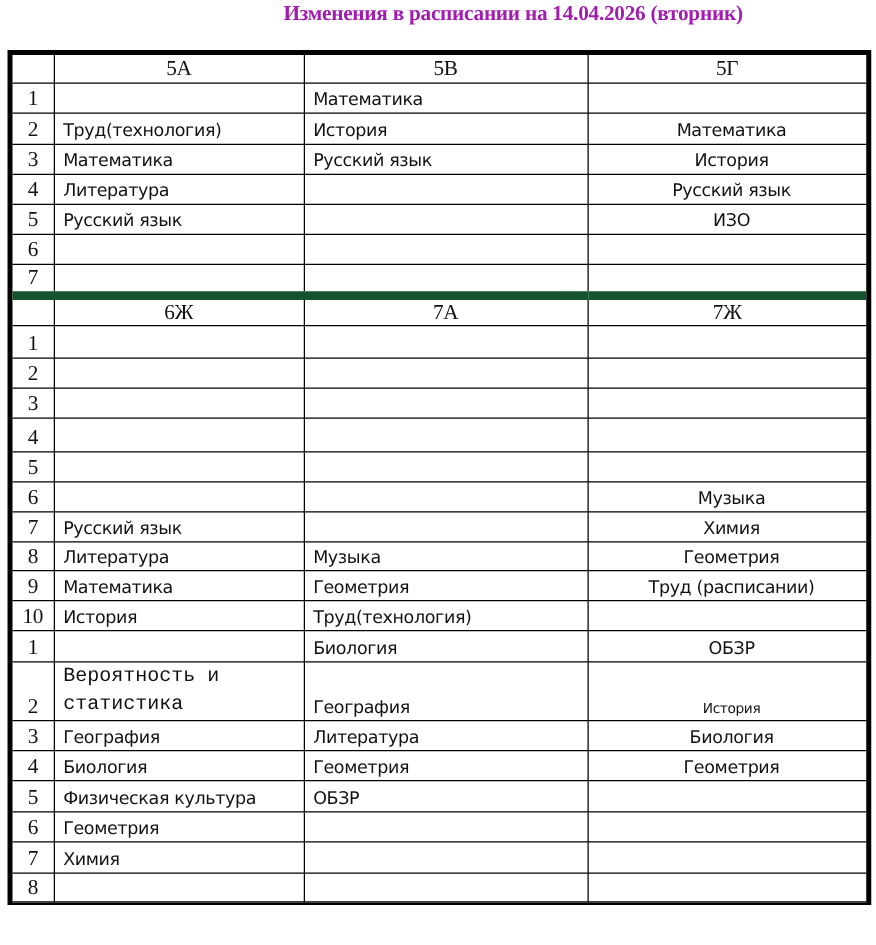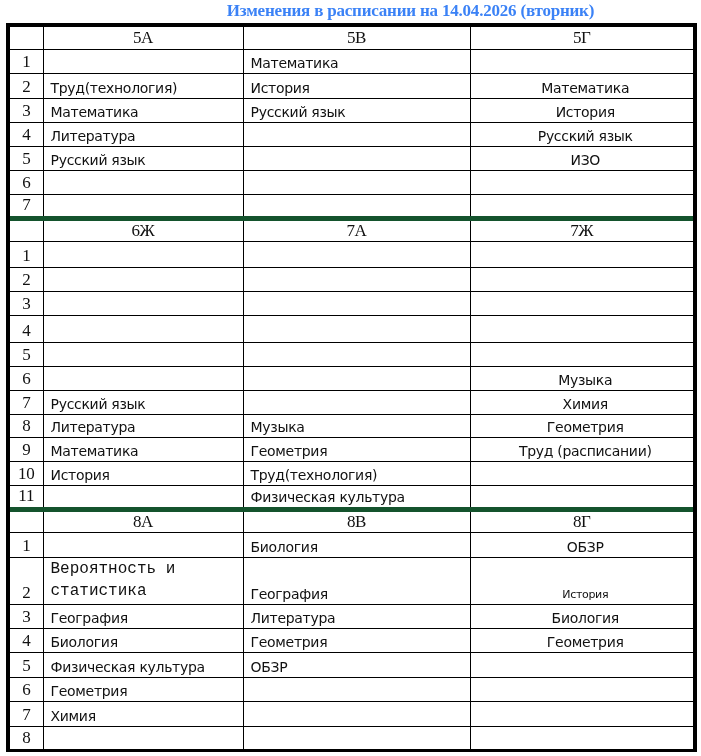--- a/index.html
+++ b/index.html
@@ -1,42 +1,42 @@
 <!DOCTYPE html>
 <html><head>
 <meta charset="utf-8">
 <style>
   html, body { margin: 0; padding: 0; background: #ffffff; }
   body { width: 701px; height: 756px; position: relative; overflow: hidden; }
   .title {
     position: absolute; left: 0; top: 1px; width: 701px; text-align: center;
     font-family: "Liberation Serif", serif; font-weight: bold; font-size: 17px;
-    color: #3b82f6; padding-left: 120px; box-sizing: border-box; letter-spacing: -0.2px;
+    color: #a21caf; padding-left: 120px; box-sizing: border-box; letter-spacing: -0.2px;
   }
   .frame {
-    position: absolute; left: 6px; top: 23px; width: 691px;
+    position: absolute; left: 6px; top: 40px; width: 691px;
     border: 4px solid #000; border-bottom: 2px solid #000; box-sizing: border-box;
   }
   table { border-collapse: collapse; width: 100%; table-layout: fixed; }
   td {
     border: 1.5px solid #000; padding: 0; vertical-align: bottom; overflow: hidden; white-space: nowrap;
     font-family: "DejaVu Sans", sans-serif; font-size: 14px; color: #111; letter-spacing: -0.3px;
   }
   tr > td:first-child { border-left: none; }
   tr > td:last-child { border-right: none; text-align: center; }
   td.num {
     font-family: "Liberation Serif", serif; font-size: 17px; text-align: center; padding-bottom: 1px;
   }
   td.hd {
     font-family: "Liberation Serif", serif; font-size: 17px; text-align: center; vertical-align: middle;
   }
   td.cell { padding-left: 7px; padding-bottom: 2px; }
   td.serif { font-family: Liberation Mono, monospace; font-size: 16px; letter-spacing: 0; white-space: normal; line-height: 22px; }
   td.small { font-size: 11px; padding-bottom: 3px; }
-  tr.sep td { border-top: 5px solid #14532d; }
+  tr.sep td { border-top: 7px solid #14532d; }
   tr.first td { border-top: none; }
 </style>
 </head>
 <body>
 
 <div class="title">Изменения в расписании на 14.04.2026 (вторник)</div>
 
 <div class="frame">
   <table>
     <colgroup>
@@ -153,32 +153,20 @@
           <td class="cell">Математика</td>
           <td class="cell">Геометрия</td>
           <td class="cell">Труд (расписании)</td>
         </tr>
         <tr style="height: 24px; margin-left: 24px;">
           <td class="num">10</td>
           <td class="cell"> История</td>
           <td class="cell">Труд(технология)</td>
           <td class="cell"></td>
         </tr>
-        <tr style="height: 23px;">
-          <td class="num">11</td>
-          <td class="cell"></td>
-          <td class="cell">Физическая культура</td>
-          <td class="cell"></td>
-        </tr>
-        <tr class="sep" style="height: 23px;">
-          <td class="num"></td>
-          <td class="hd">8А</td>
-          <td class="hd">8В</td>
-          <td class="hd">8Г</td>
-        </tr>
         <tr style="height: 25px;">
           <td class="num">1</td>
           <td class="cell"></td>
           <td class="cell">Биология</td>
           <td class="cell">ОБЗР</td>
         </tr>
         <tr style="height: 45px;">
           <td class="num">2</td>
           <td class="cell serif">Вероятность и статистика</td>
           <td class="cell">География</td>

